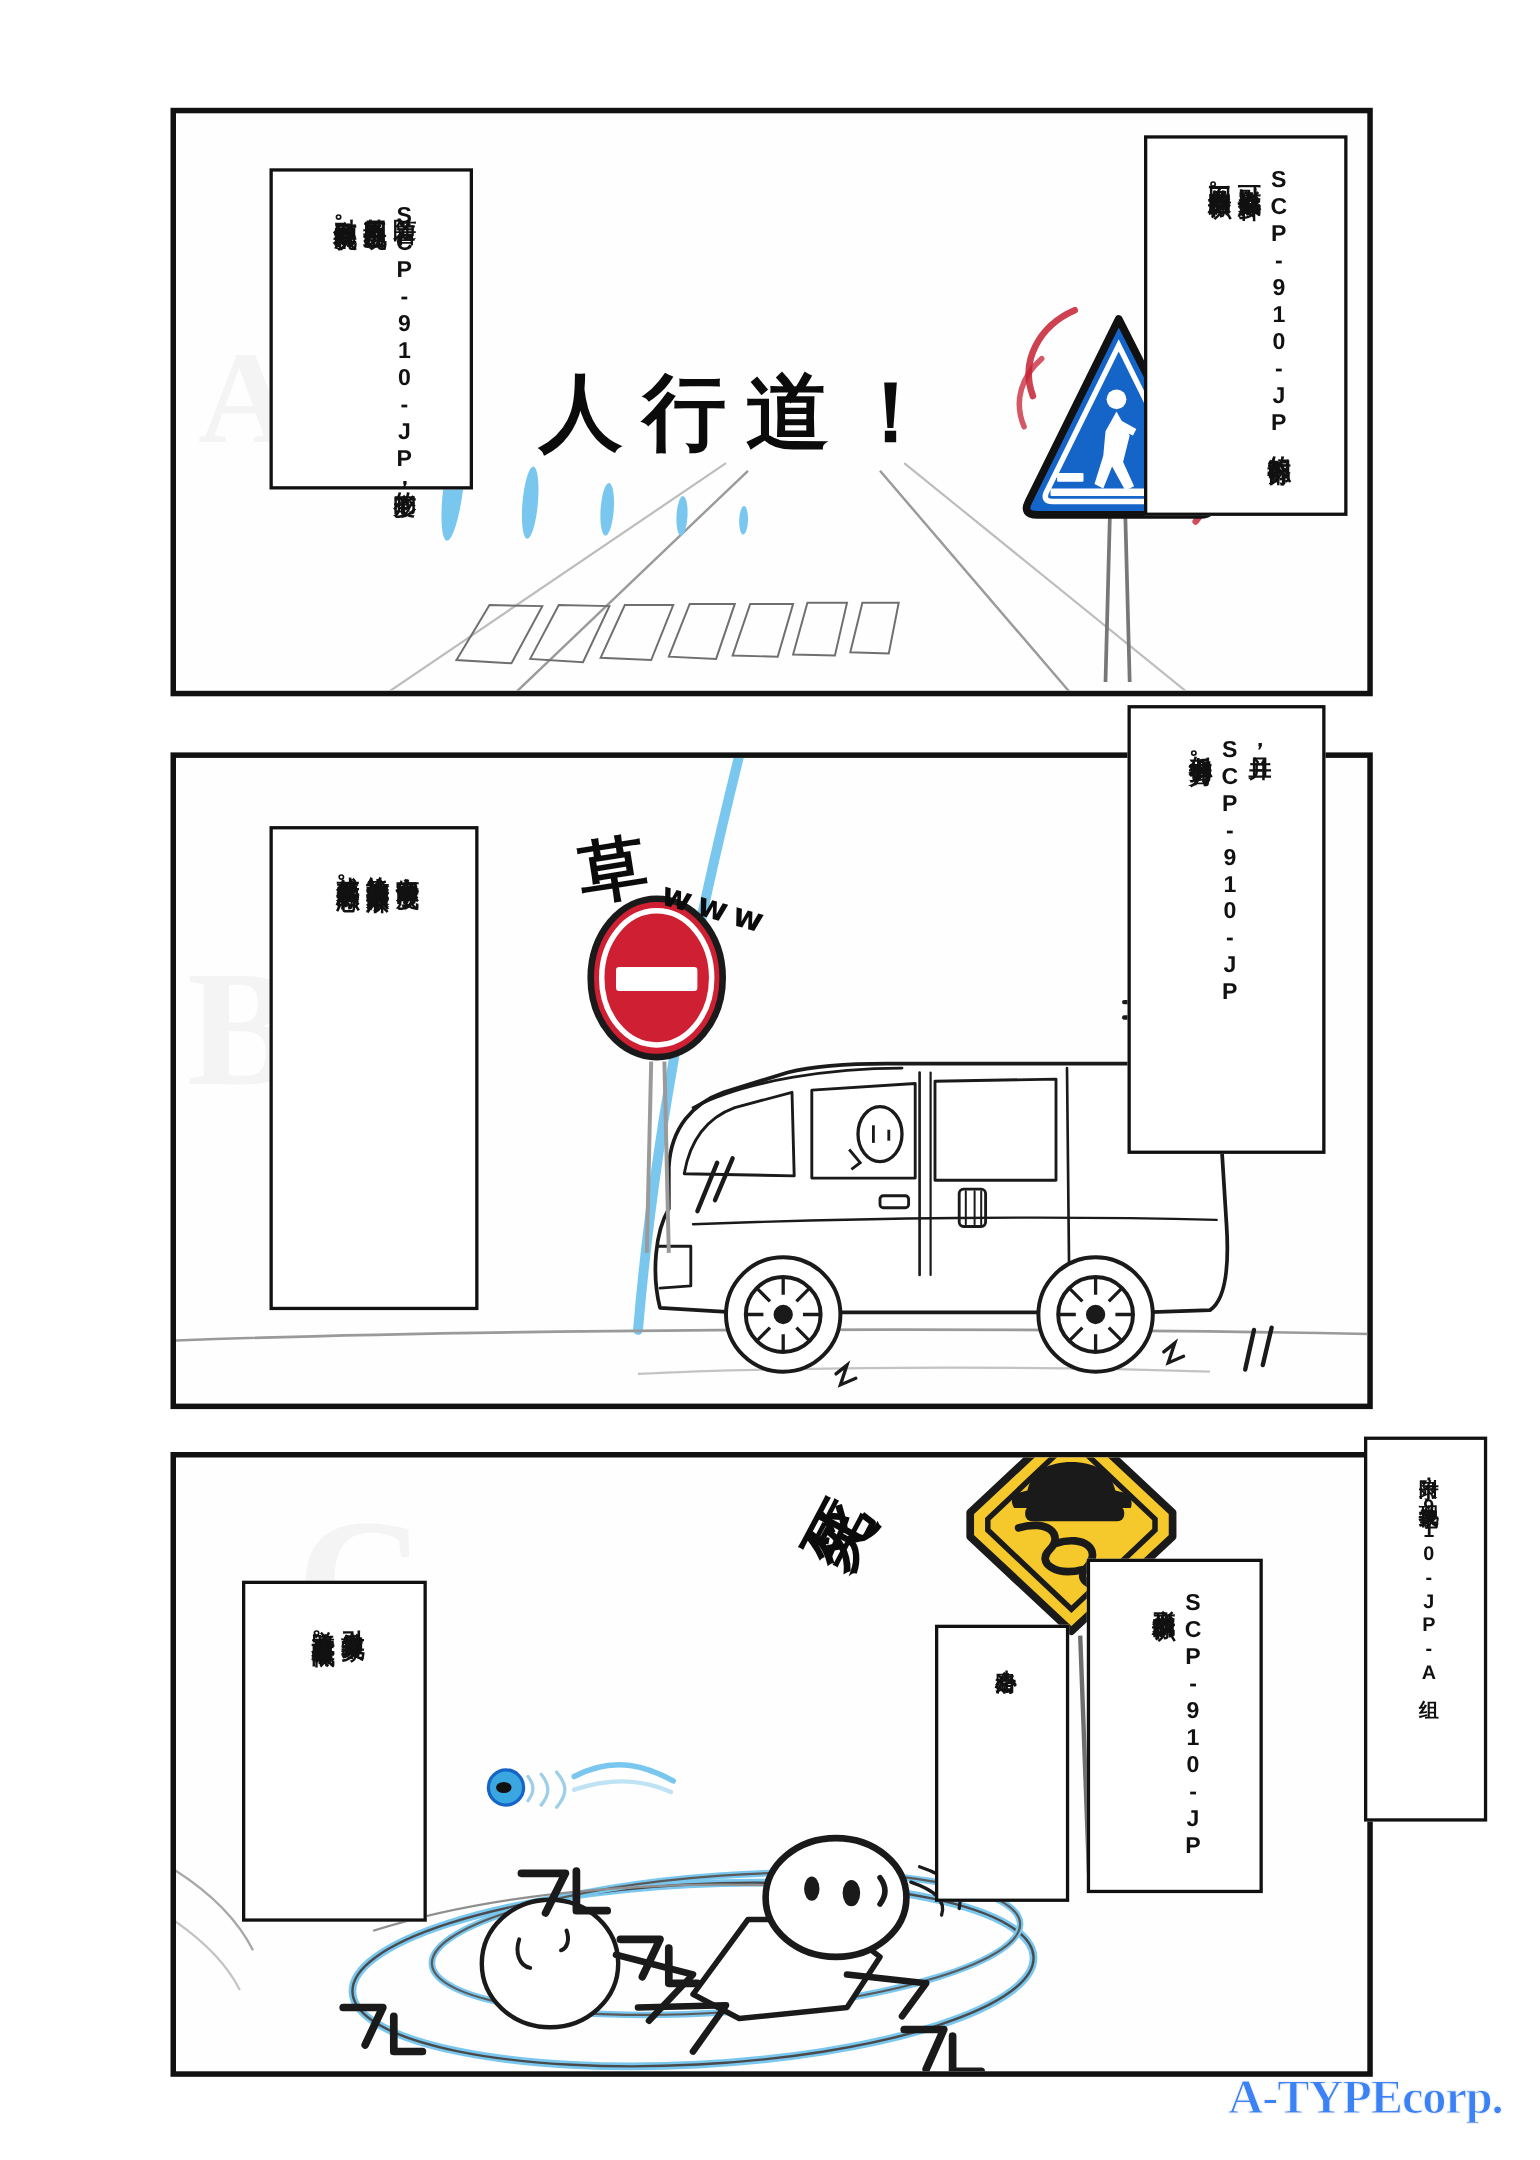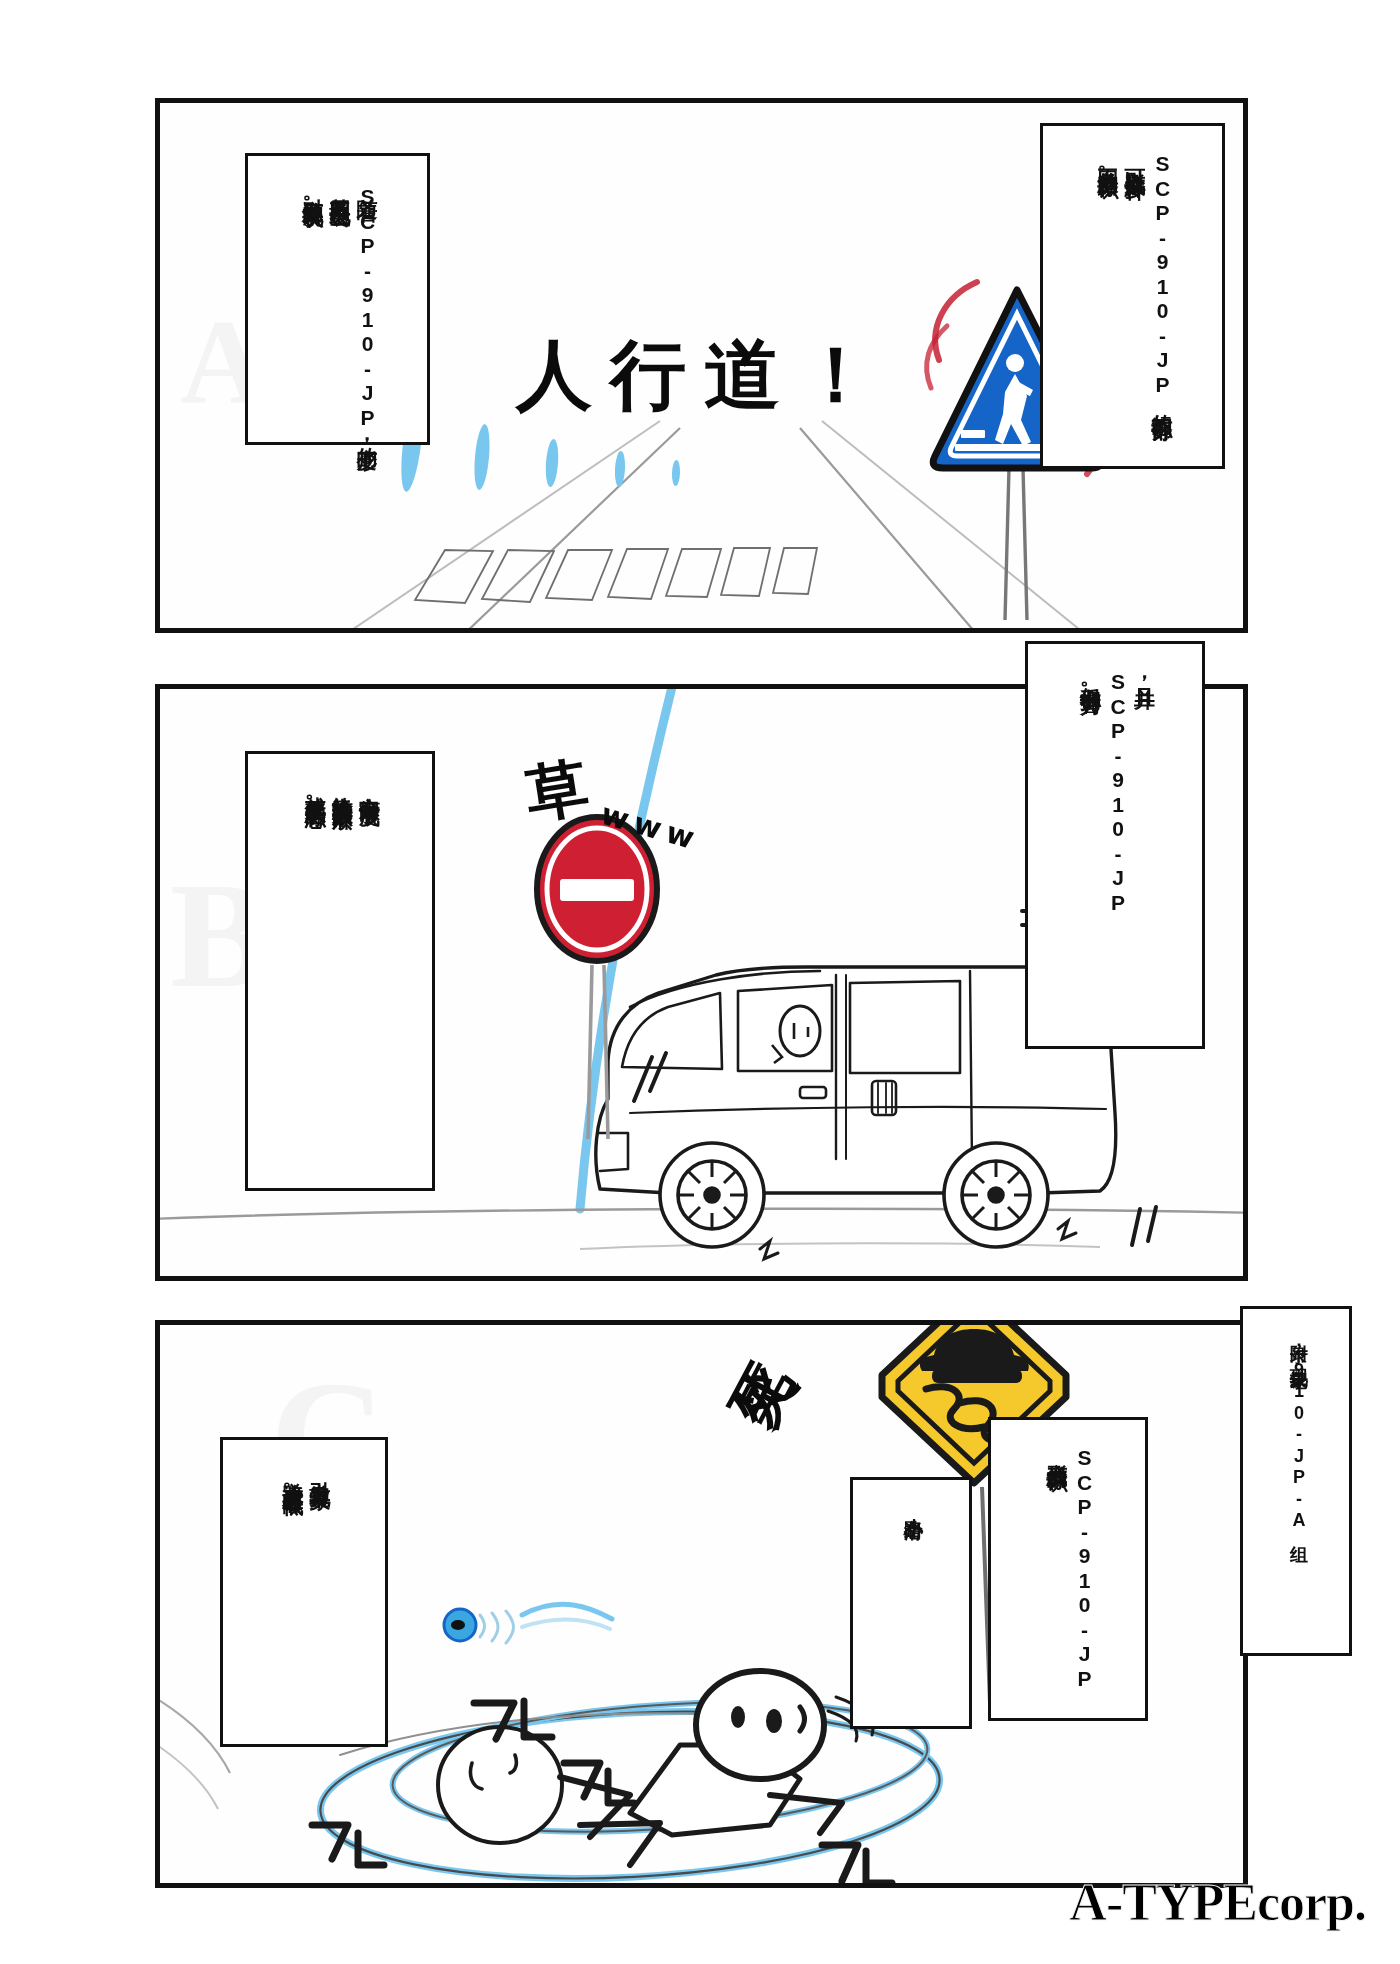--- a/index.html
+++ b/index.html
@@ -58,22 +58,22 @@
     font-weight:700;
     color:#0b0b0b;
     white-space:nowrap;
     z-index:25;
   }
 
   
   #watermark{
     position:absolute;right:34px;bottom:32px;
     font-family:"Liberation Serif","DejaVu Serif",serif;
-    font-size:52px;font-weight:700;
-    color:#000000;
+    font-size:44px;font-weight:700;
+    color:#3b82f6;
     letter-spacing:-1px;
     z-index:5;
     -webkit-text-stroke:1px #f4f4f4;
   }
   .ghost{
     position:absolute;color:#f4f4f4;font-weight:700;
     font-family:"Liberation Serif","DejaVu Serif",serif;
     z-index:1;pointer-events:none;
   }
   svg{display:block;overflow:visible;}
@@ -136,21 +136,21 @@
           <path d="M 110 112 L 128 122 L 125 128 L 106 120 Z"></path>
         </g>
 
         <g fill="#ffffff">
           <rect x="56" y="162" width="24" height="8" rx="1"></rect>
           <rect x="136" y="162" width="24" height="8" rx="1"></rect>
           <rect x="50" y="176" width="112" height="7" rx="1"></rect>
         </g>
       </svg>
 
-      <div class="shout" id="shout-1" style="left:356px;top:222px;font-size:76px;letter-spacing:18px;">人行道！</div>
+      <div class="shout" id="shout-1" style="left:330px;top:222px;font-size:76px;letter-spacing:18px;">人行道！</div>
     </div>
 
     <div class="vbox" style="left:85px;top:50px;width:185px;height:292px;">
       <div class="vcol">随着SCP-910-JP的变形，</div>
       <div class="vcol">其周围也会出现</div>
       <div class="vcol">对应的异常状况。</div>
     </div>
 
     <div class="vbox" style="left:880px;top:20px;width:185px;height:346px;">
       <div class="vcol">SCP-910-JP的标识部分</div>

